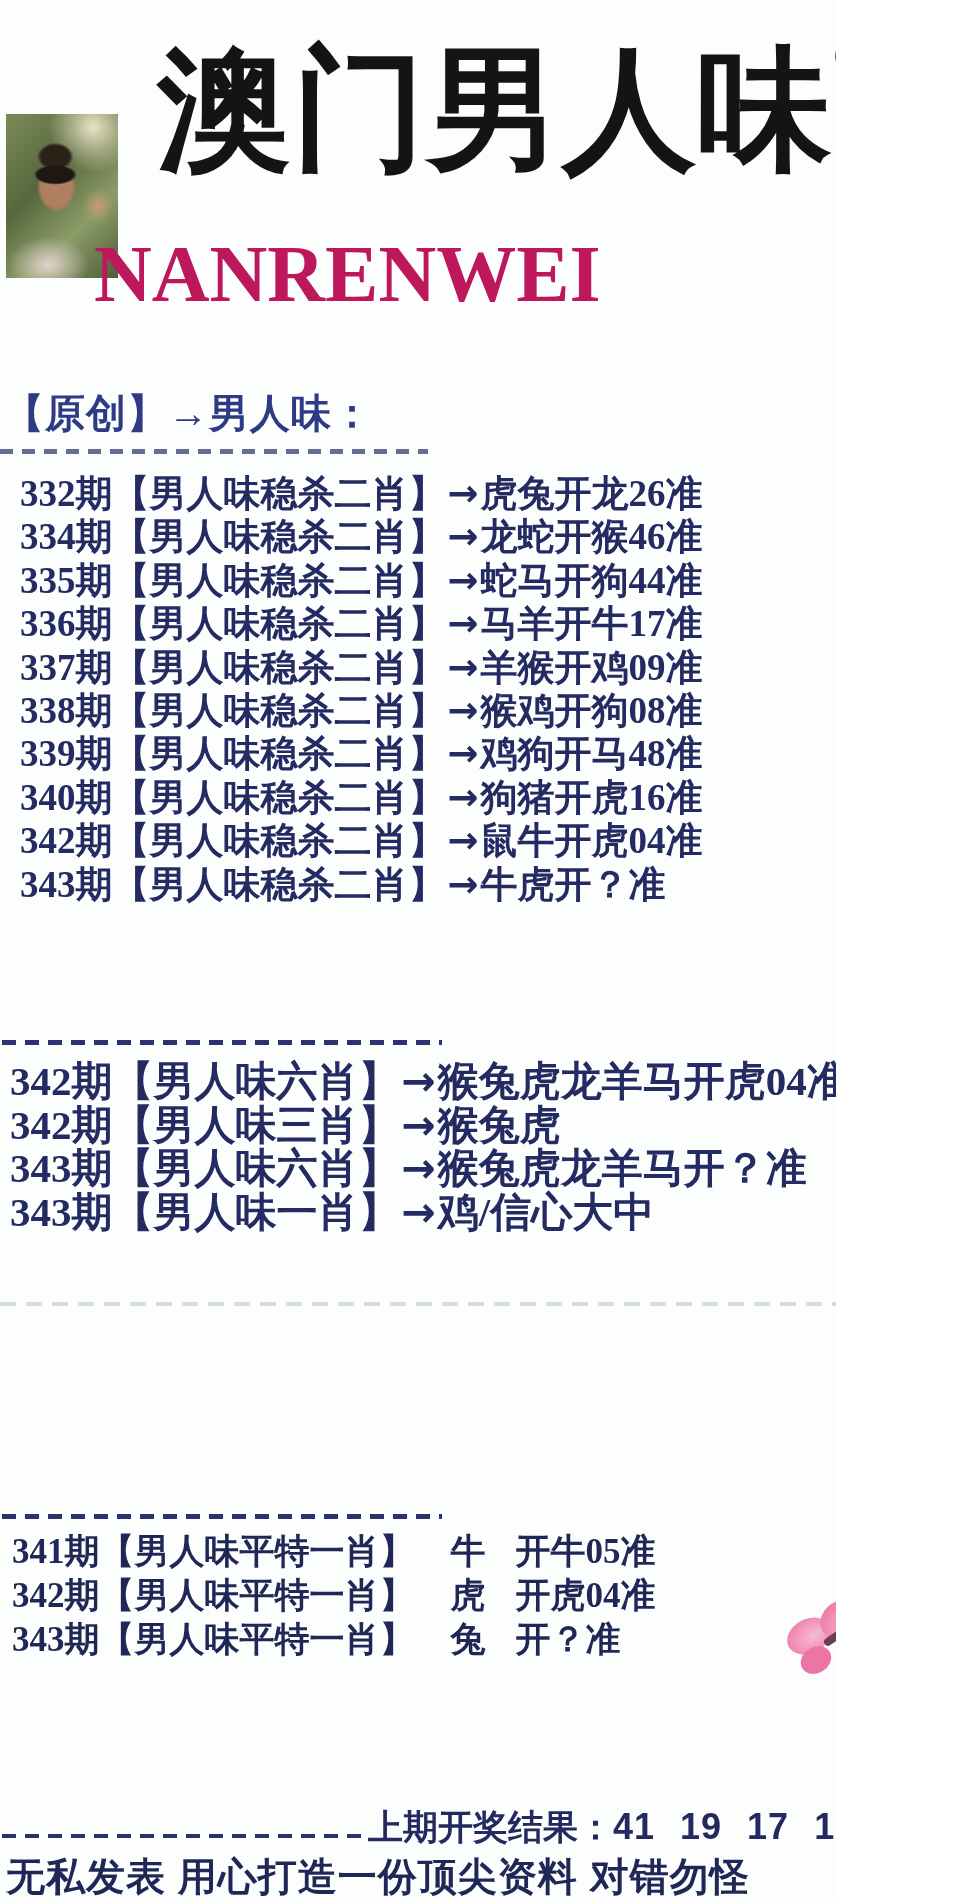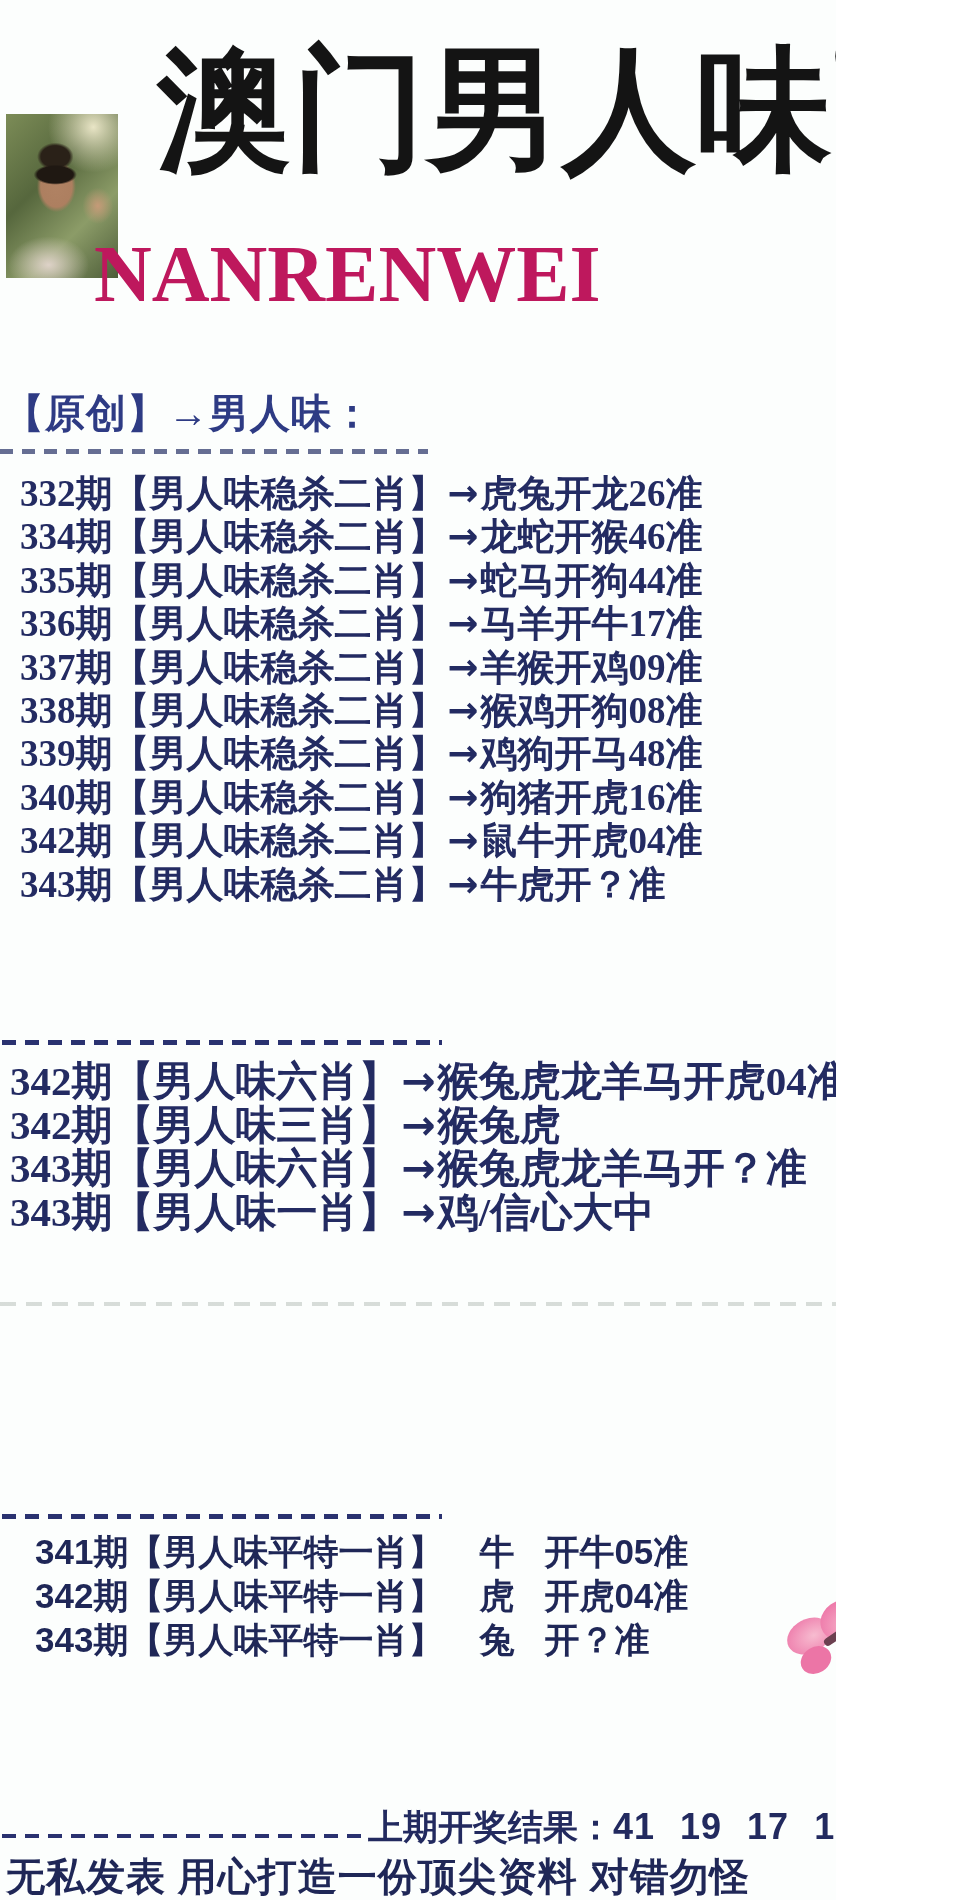--- a/index.html
+++ b/index.html
@@ -50,21 +50,21 @@
   .d5{left:2px; top:1834px; width:362px; height:4px;}
   
   .list{position:absolute; white-space:nowrap; color:#232b62;}
   .list .row{white-space:nowrap;}
   .list-erxiao{left:20px; top:472px; font-size:37px; line-height:43.4px; font-weight:700;}
   .list-liuxiao{left:10px; top:1060px; font-size:41px; line-height:43.5px; font-weight:700;}
   .arrow{font-family:"DejaVu Sans", sans-serif; font-weight:700; padding:0 2px;}
   .result{}
   .list-pingte{
     left:12px; top:1530px; font-size:35px; line-height:44px; font-weight:700;
-    font-family:Liberation Sans, sans-serif; color:#1f2757;margin-left:23px;
+    font-family:Liberation Serif, serif; color:#1f2757;
   }
   .p-pick{margin-left:36px;}
   .p-result{margin-left:30px;}
   
   .watermark{
     position:absolute; left:902px; top:916px; width:44px;
     font-size:33px; line-height:34.6px; text-align:center;
     color:#8cc0d8; font-weight:700; font-style:italic;
     font-family:"Liberation Sans", sans-serif;
   }

